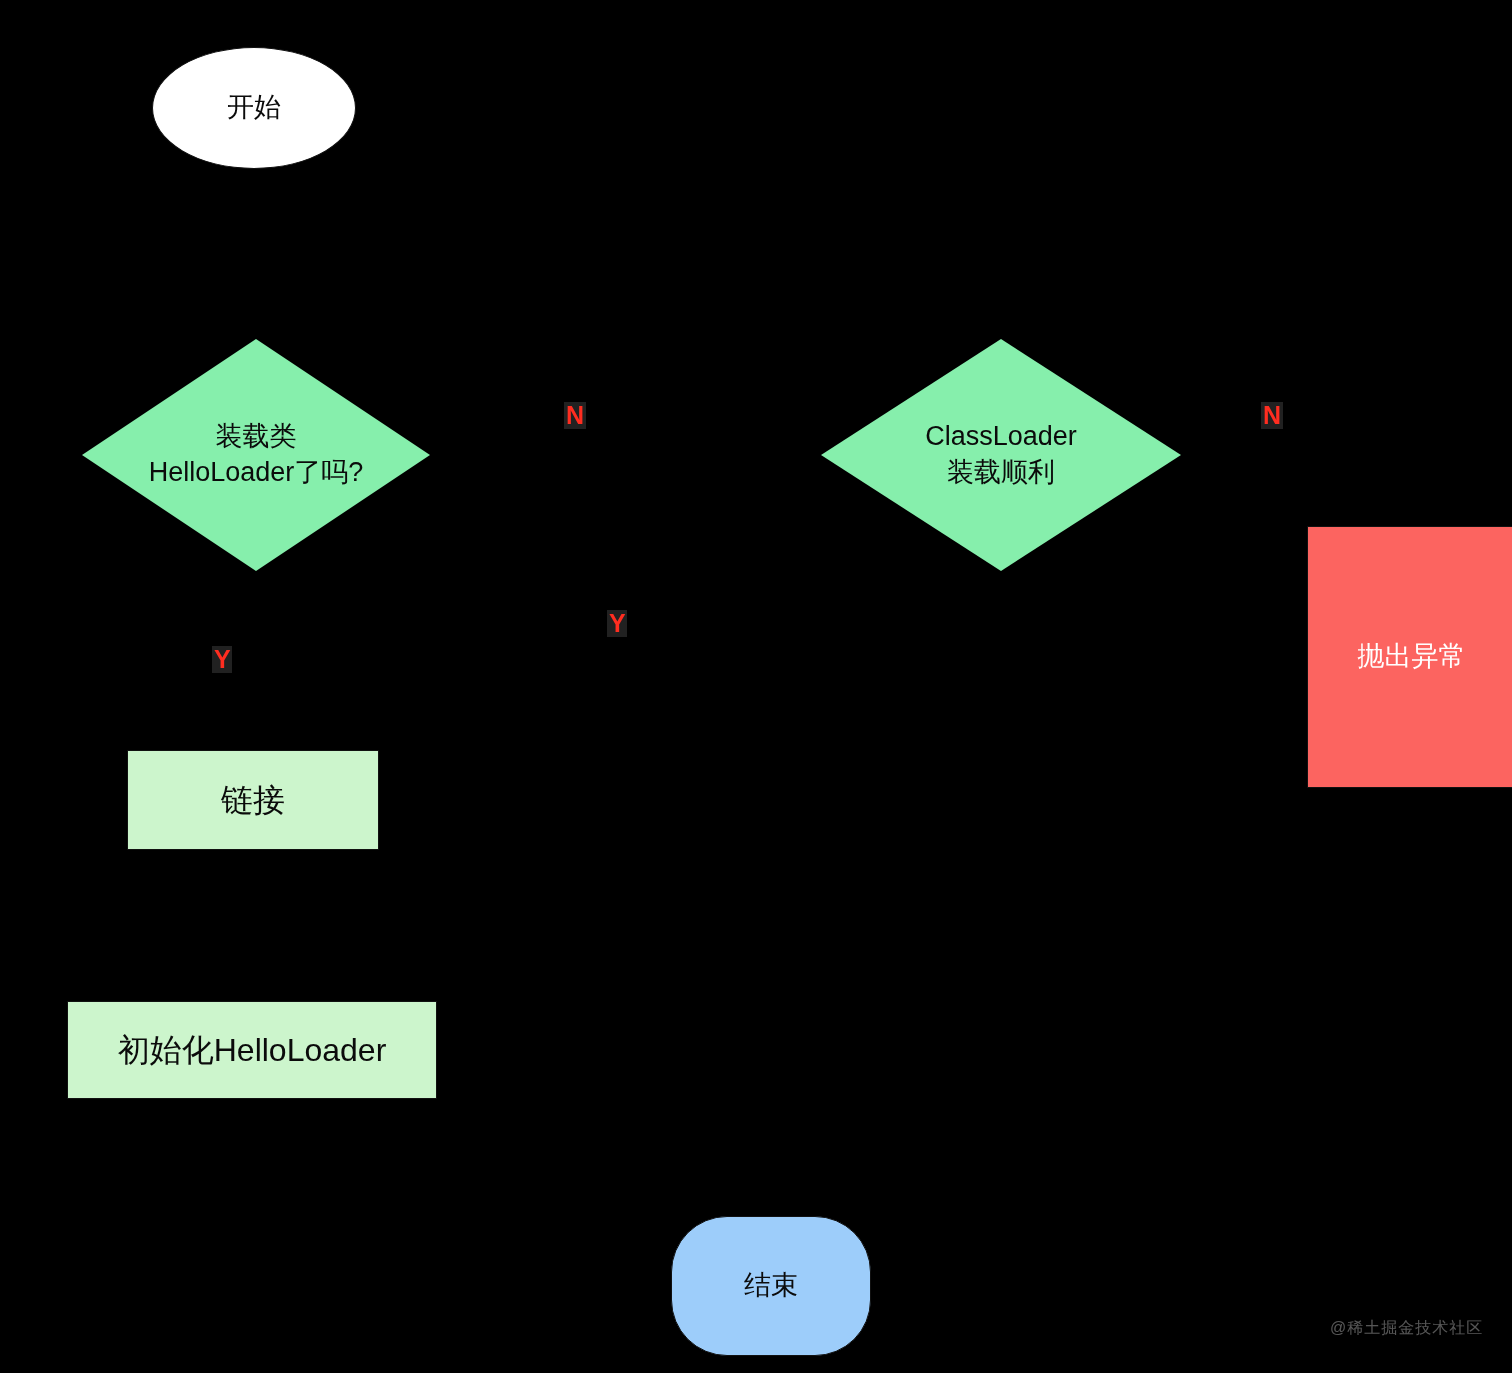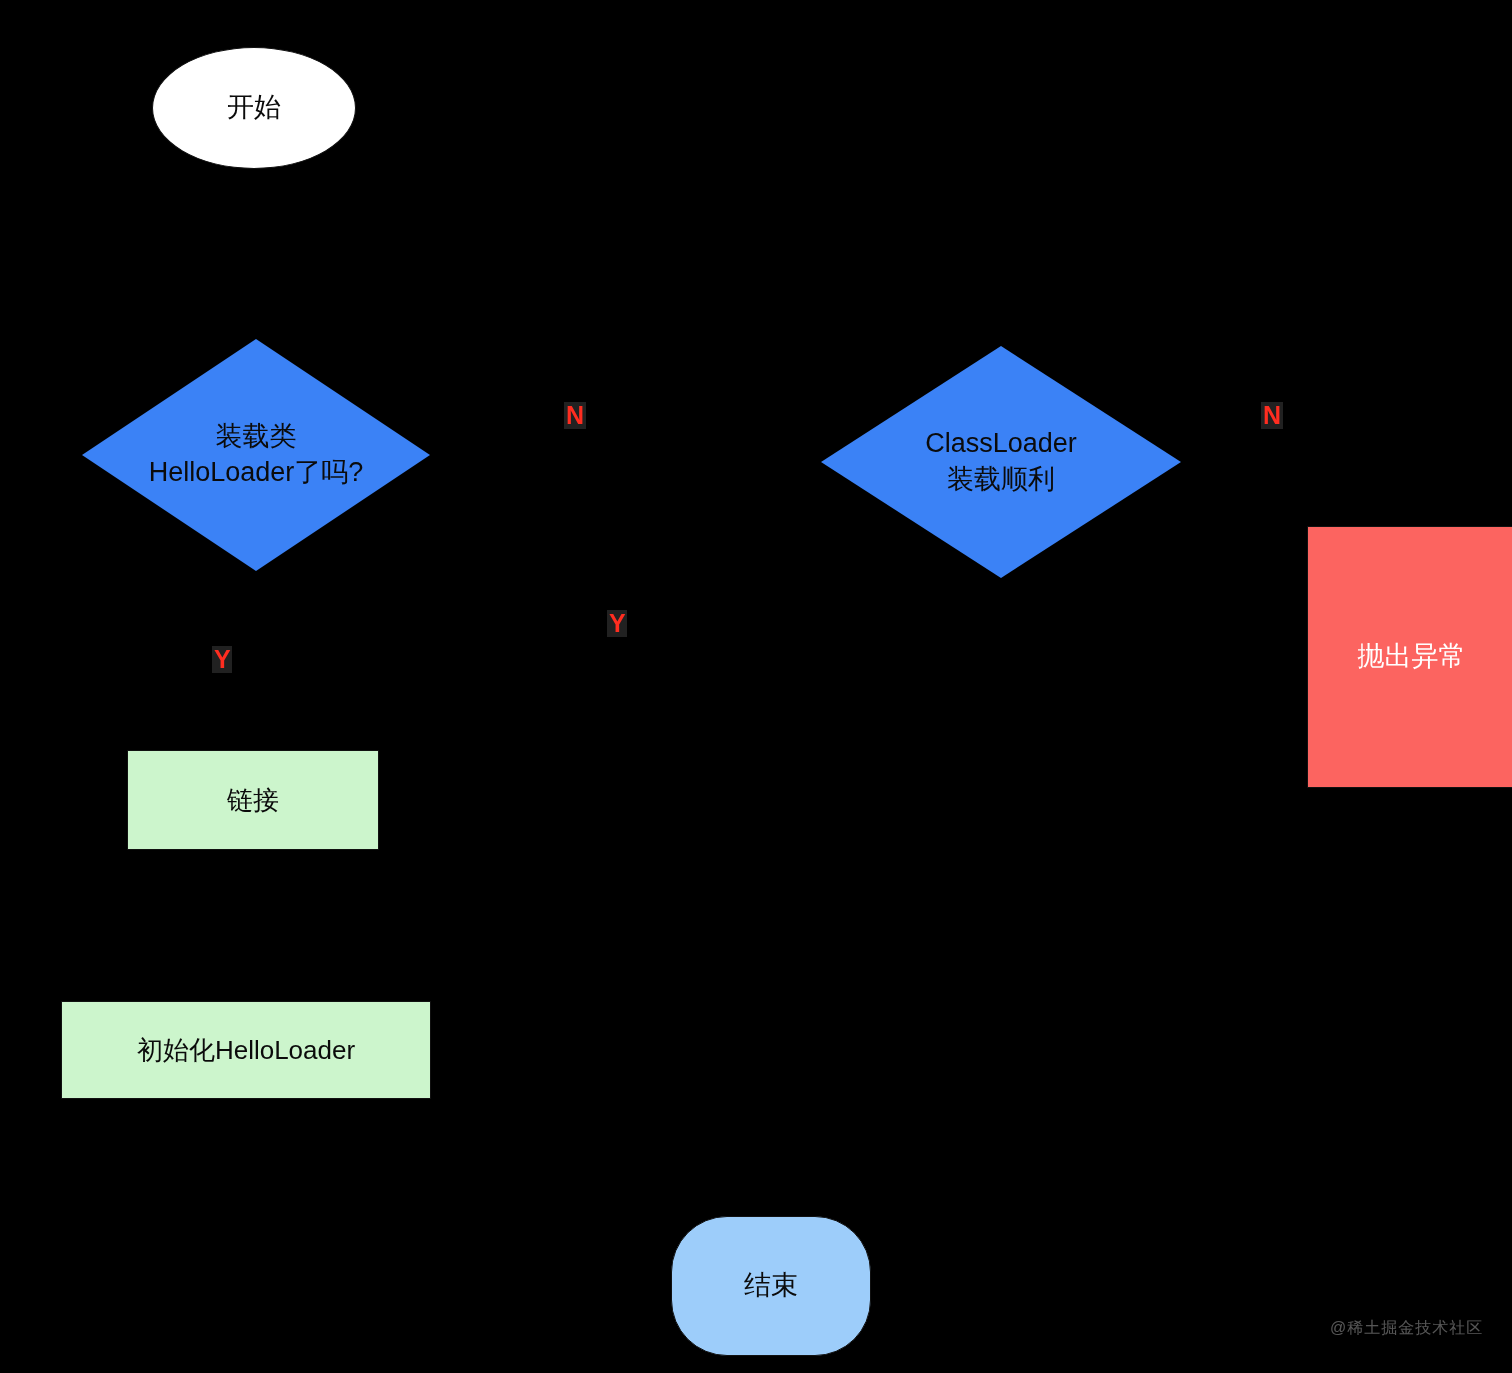--- a/index.html
+++ b/index.html
@@ -42,35 +42,35 @@
   
   .terminal-end {
     border-radius: 56px;
     background: #9DCDFA;
     border: 1px solid #111111;
     font-size: 27px;
   }
 
   
   .decision {
-    background: #3b82f6;
+    background: #86efac;
     font-size: 27px;
     clip-path: polygon(50% 0%, 100% 50%, 50% 100%, 0% 50%);
   }
   .decision .dlabel {
     position: relative;
     z-index: 2;
     padding: 0 6px;
   }
 
   
   .process {
     background: #CCF5CC;
     border: 1px solid #111111;
-    font-size: 26px;
+    font-size: 32px;
   }
 
   
   .error-box {
     background: #FC6460;
     border: 1px solid #111111;
     font-size: 27px;
     color: #FFFFFF;
   }
 
@@ -103,34 +103,34 @@
 
   <div class="node terminal-start" id="node-start" style="left: 131px; top: 47px; width: 204px; height: 122px;">
     <span>开始</span>
   </div>
 
   <div class="node decision" id="node-decision-loaded" style="left: 61px; top: 339px; width: 348px; height: 232px;">
     <span class="dlabel">装载类
 HelloLoader了吗?</span>
   </div>
 
-  <div class="node decision" id="node-decision-classloader" style="left: 800px; top: 346px; width: 360px; height: 232px; justify-content: center;">
+  <div class="node decision" id="node-decision-classloader" style="left: 800px; top: 339px; width: 360px; height: 232px; justify-content: center;">
     <span class="dlabel">ClassLoader
 装载顺利</span>
   </div>
 
   <div class="node process" id="node-process-link" style="left: 106px; top: 750px; width: 252px; height: 100px;">
     <span>链接</span>
   </div>
 
   <div class="node error-box" id="node-error-throw" style="left: 1286px; top: 526px; width: 209px; height: 262px; justify-content: center;">
     <span>抛出异常</span>
   </div>
 
-  <div class="node process" id="node-process-init" style="left: 40px; top: 1001px; width: 370px; height: 98px;">
+  <div class="node process" id="node-process-init" style="left: 46px; top: 1001px; width: 370px; height: 98px;">
     <span>初始化HelloLoader</span>
   </div>
 
 
   <div class="node terminal-end" id="node-end" style="left: 650px; top: 1216px; width: 200px; height: 140px;">
     <span>结束</span>
   </div>
 
   <div class="edge-label" id="edge-0" style="left: 543px; top: 402px;">N</div>
   <div class="edge-label" id="edge-1" style="left: 1240px; top: 402px;">N</div>

